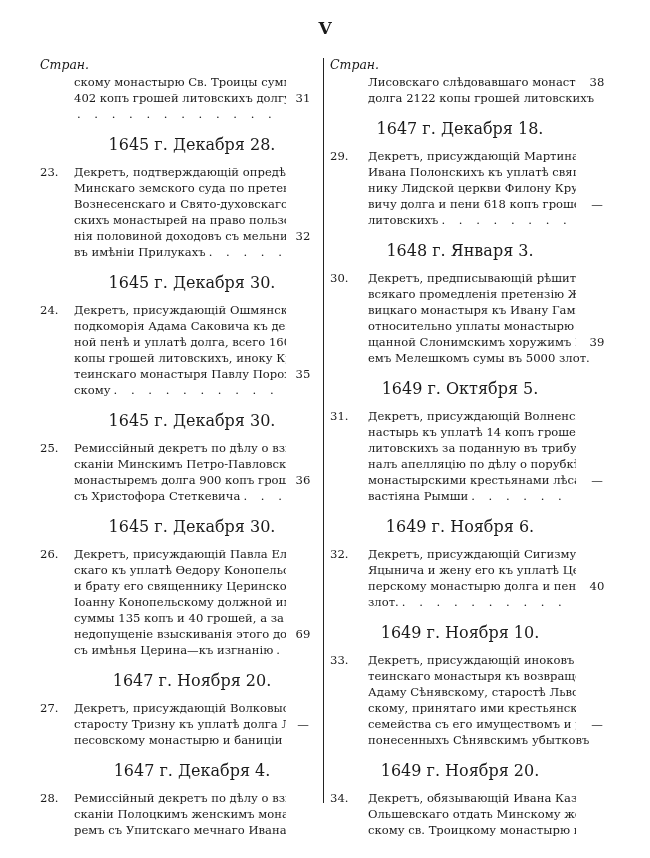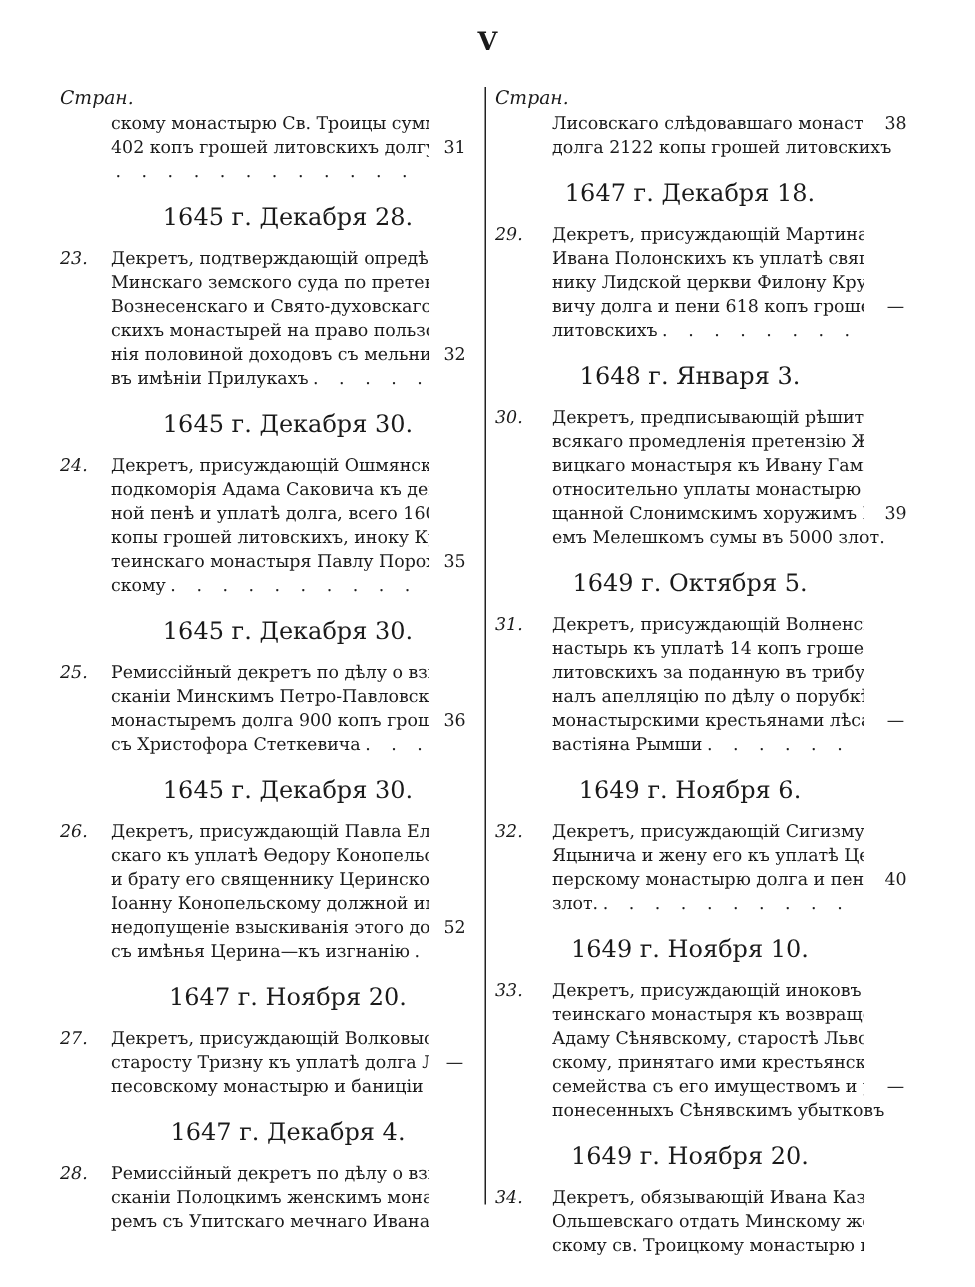--- a/index.html
+++ b/index.html
@@ -17,21 +17,21 @@
     background: #222;
   }
   .col { position: absolute; top: 56px; }
   .col-left { left: 40px; width: 280px; }
   .col-right { left: 330px; width: 290px; }
   .strhead {
     font-style: italic; font-size: 12.5px; text-align: left; height: 18px; line-height: 18px;
   }
   .col-left .strhead { padding-right: 0; }
   .entry { position: relative; font-size: 11.6px; line-height: 16px; }
-  .entry .num { position: absolute; left: 0; top: 0; width: 30px; font-style: italic; }
+  .entry .num { position: absolute; left: 0; top: 0; width: 30px; }
   .entry .body { margin-left: 34px; margin-right: 34px; text-align: justify; }
   .entry .cont { margin-left: 34px; margin-right: 34px; text-align: justify; }
   .col-right .entry .body, .col-right .entry .cont { margin-left: 38px; margin-right: 44px; }
   .col-right .entry .num { width: 34px; }
   .entry .pg { position: absolute; right: 4px; bottom: 16px; width: 26px; text-align: center; }
   .col-right .entry .pg { right: 10px; }
   .line { display: block; white-space: nowrap; overflow: hidden; }
   .lastline { display: flex; white-space: nowrap; }
   .lastline .txt { flex: 0 0 auto; }
   .lastline .dots { flex: 1 1 auto; overflow: hidden; letter-spacing: 5px; padding-left: 3px; }
@@ -112,27 +112,28 @@
     </div>
     <div class="section">
       <div class="date">1645 г. Декабря 30.</div>
       <div class="entry">
         <span class="num">26.</span>
         <div class="body">
           <span class="line">Декретъ, присуждающій Павла Елен-</span>
           <span class="line">скаго къ уплатѣ Ѳедору Конопельскому</span>
           <span class="line">и брату его священнику Церинскому</span>
           <span class="line">Іоанну Конопельскому должной имъ</span>
+          <span class="line">суммы 135 копъ и 40 грошей, а за</span>
           <span class="line">недопущеніе взыскиванія этого долга</span>
           <div class="lastline">
             <span class="txt">съ имѣнья Церина—къ изгнанію</span>
             <span class="dots">. . . . . . . . . . . . . . . . . . . . . . . . . . . .</span>
           </div>
         </div>
-        <span class="pg">52</span>
+        <span class="pg">69</span>
       </div>
     </div>
     <div class="section">
       <div class="date">1647 г. Ноября 20.</div>
       <div class="entry">
         <span class="num">27.</span>
         <div class="body">
           <span class="line">Декретъ, присуждающій Волковыскаго</span>
           <span class="line">старосту Тризну къ уплатѣ долга Ле-</span>
           <div class="lastline">

